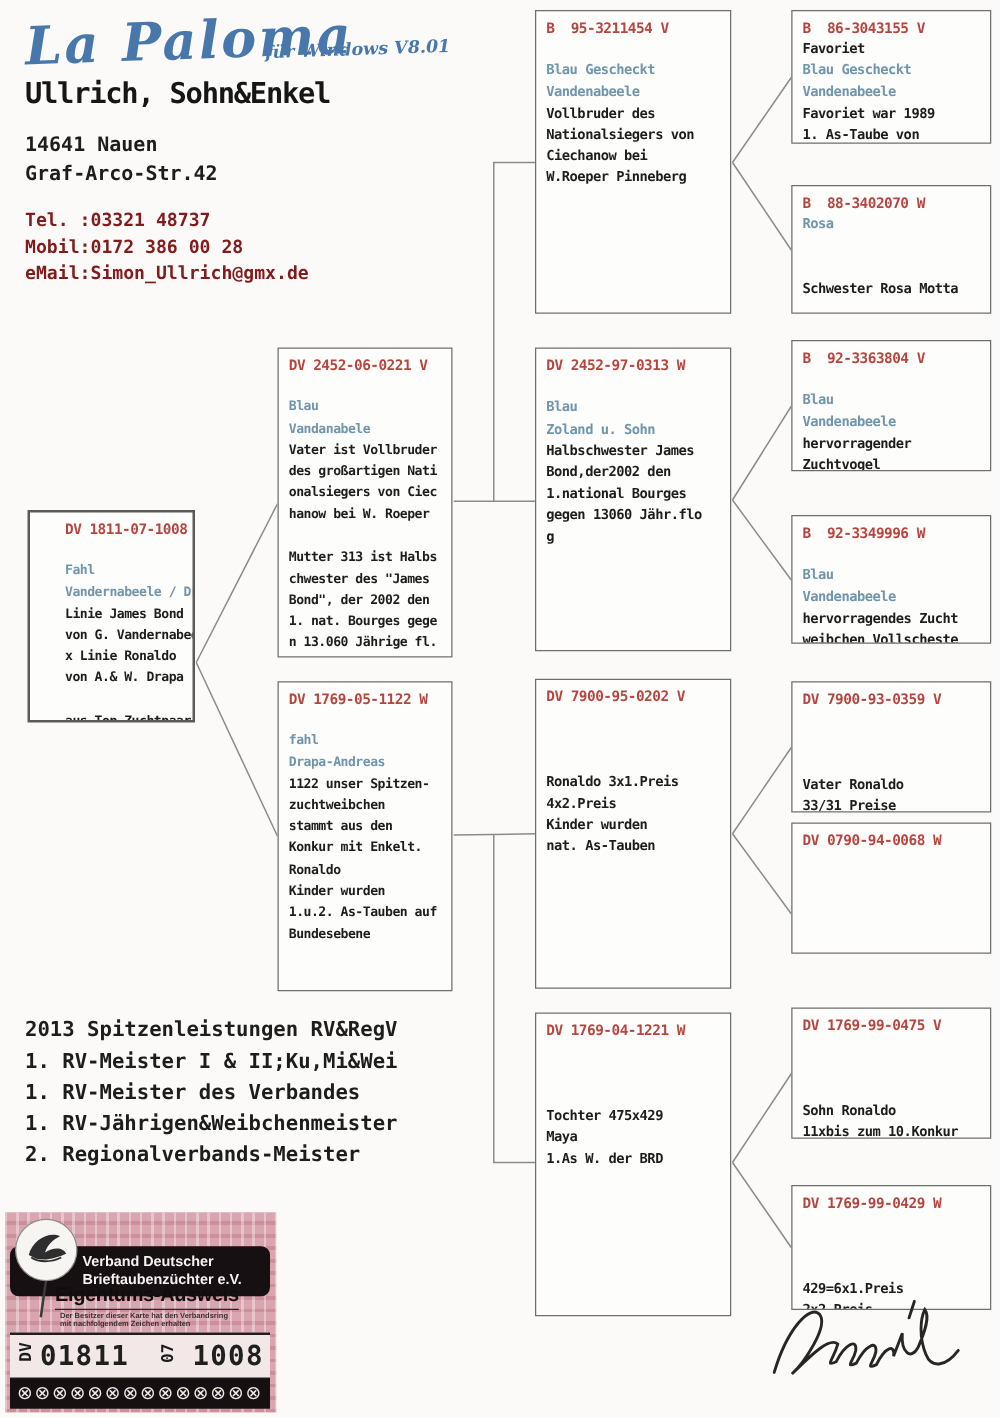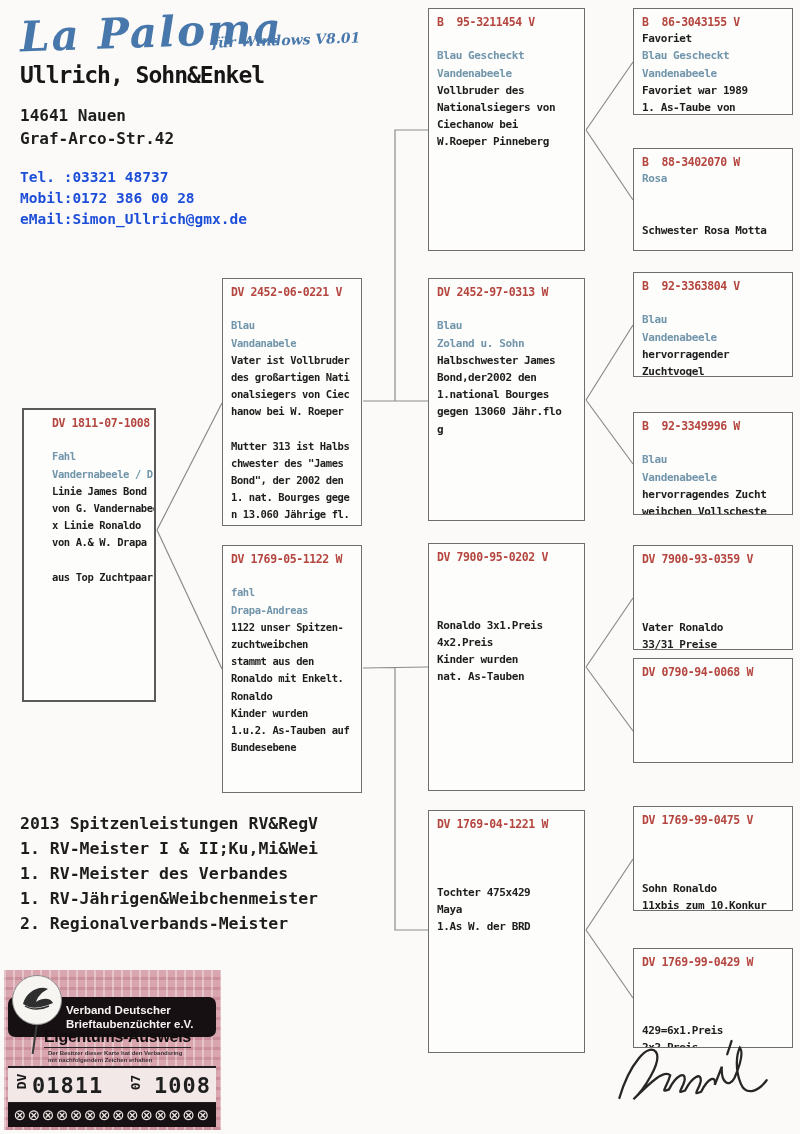--- a/index.html
+++ b/index.html
@@ -14,31 +14,31 @@
     font-family:"DejaVu Serif", serif; font-style:italic; font-weight:bold;
     font-size:42px; color:#4878ab; letter-spacing:2px; transform:rotate(-2deg);
   }
   .logo-sub {
     position:absolute; left:212px; top:32px;
     font-family:"DejaVu Serif", serif; font-style:italic; font-weight:bold;
     font-size:14px; color:#4878ab; transform:rotate(-2deg);
   }
   .owner { position:absolute; left:20px; top:62px; font-size:23px; font-weight:bold; color:#161616; letter-spacing:-1px; }
   .addr  { position:absolute; left:20px; top:104px; font-size:16px; font-weight:bold; color:#1d1d1d; line-height:23px; }
-  .contact { position:absolute; left:20px; top:167px; font-size:14.5px; font-weight:bold; color:#1d4ed8; line-height:21px; }
+  .contact { position:absolute; left:20px; top:167px; font-size:14.5px; font-weight:bold; color:#7f1d1d; line-height:21px; }
 
   
   .pbox {
     position:absolute; background:#fdfdfc; border:1px solid #6e6e6e;
     padding:6px 8px 0 8px; overflow:hidden;
   }
   .pbox .ring { font-size:11.5px; font-weight:bold; color:#b5463f; white-space:pre; height:17.2px; letter-spacing:-0.4px; }
   .pbox .line { height:17.2px; font-size:11px; font-weight:bold; letter-spacing:-0.4px; white-space:pre; color:#1d1d1d; }
   .pbox .line.b { color:#7195aa; }
-  .b1 { left:22px;  top:408px; width:134px; height:294px; border:2px solid #5a5a5a;padding-left:28px; }
+  .b1 { left:22px;  top:408px; width:134px; height:170px; border:2px solid #5a5a5a;padding-left:28px; }
   .b1 .line { font-size:10.5px; }
   .b2 { left:222px; top:278px; width:140px; height:248px; }
   .b3 { left:222px; top:545px; width:140px; height:248px; }
   .b2 .line, .b3 .line { font-size:10.5px; }
   .b4 { left:428px; top:8px;   width:157px; height:243px; }
   .b5 { left:428px; top:278px; width:157px; height:243px; }
   .b6 { left:428px; top:543px; width:157px; height:248px; }
   .b7 { left:428px; top:810px; width:157px; height:243px; }
   .b8  { left:633px; top:8px;   width:160px; height:107px; }
   .b9  { left:633px; top:148px; width:160px; height:103px; }
@@ -167,21 +167,21 @@
   </div>
   <div class="pbox b3">
     <div class="ring">DV 1769-05-1122 W</div>
     <div>
         <div class="line ">&nbsp;</div>
         <div class="line b">fahl</div>
         <div class="line b">Drapa-Andreas</div>
         <div class="line k">1122 unser Spitzen-</div>
         <div class="line k">zuchtweibchen</div>
         <div class="line k">stammt aus den</div>
-        <div class="line k">Ronaldo mit Enkelt.</div>
+        <div class="line k">Konkur mit Enkelt.</div>
         <div class="line k">Ronaldo</div>
         <div class="line k">Kinder wurden</div>
         <div class="line k">1.u.2. As-Tauben auf</div>
         <div class="line k">Bundesebene</div>
       </div>
   </div>
 
   <div class="pbox b4">
     <div class="ring">B  95-3211454 V</div>
     <div>

